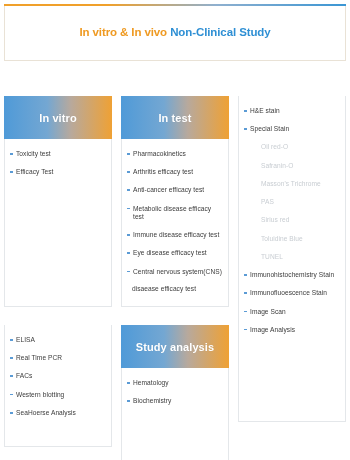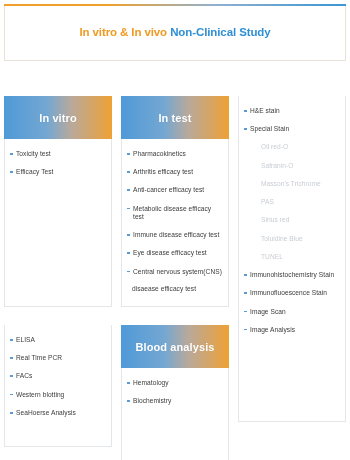--- a/index.html
+++ b/index.html
@@ -158,21 +158,21 @@
           <li class="bulleted"><span>Pharmacokinetics</span></li>
           <li class="bulleted"><span>Arthritis efficacy test</span></li>
           <li class="bulleted"><span>Anti-cancer efficacy test</span></li>
           <li class="bulleted"><span>Metabolic disease efficacy test</span></li>
           <li class="bulleted"><span>Immune disease efficacy test</span></li>
           <li class="bulleted"><span>Eye disease efficacy test</span></li>
           <li class="bulleted"><span>Central nervous system(CNS)</span><span class="wrap2">disaease efficacy test</span></li>
         </ul>
       </div>
       <div class="sec-gap"></div>
-      <div class="sec-header">Blood analysis</div>
+      <div class="sec-header">Study analysis</div>
       <div class="sec-body" style="height: 122px;">
         <ul>
           <li class="bulleted"><span>Hematology</span></li>
           <li class="bulleted"><span>Biochemistry</span></li>
         </ul>
       </div>
     </div>
     <div class="column">
       <div class="sec-body" style="height: 326px;">
         <ul>

